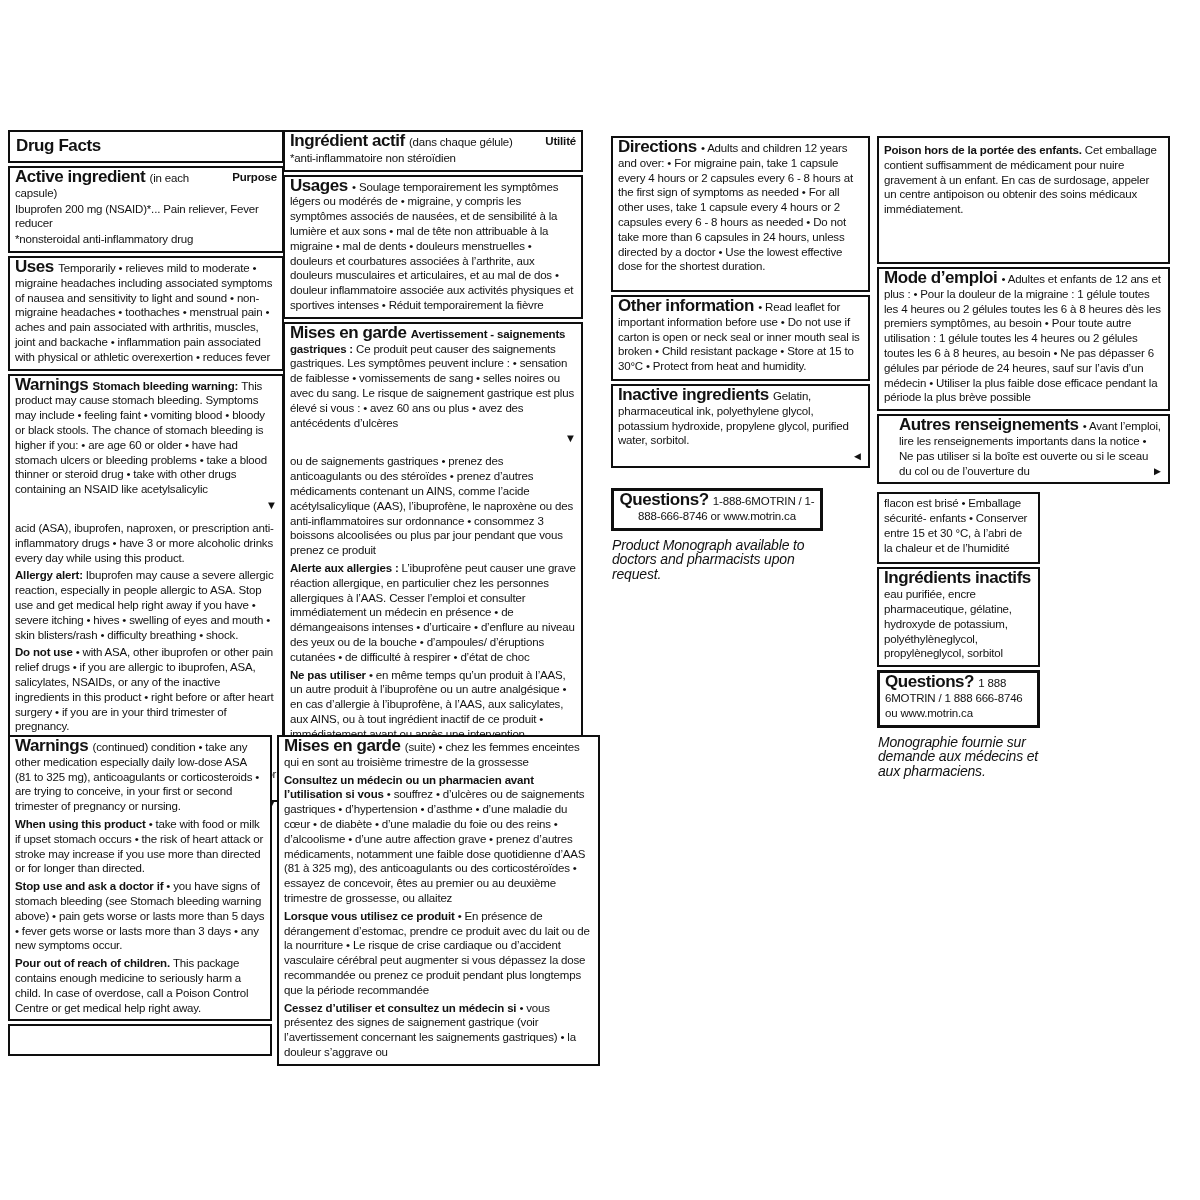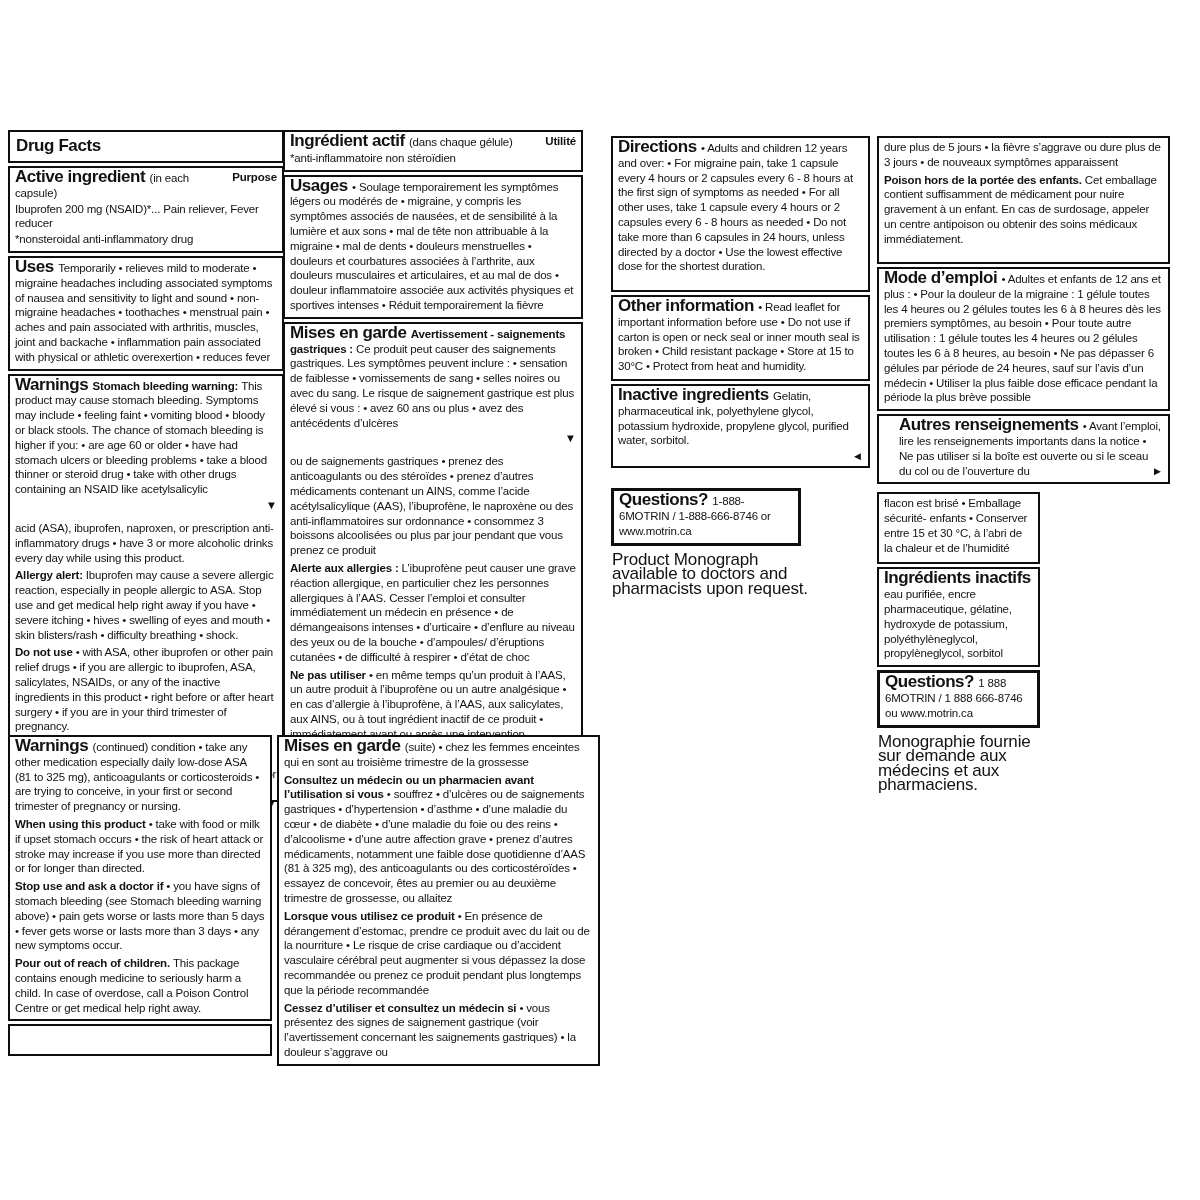--- a/index.html
+++ b/index.html
@@ -23,21 +23,21 @@
     font-size:11.5px; line-height:14.8px; letter-spacing:-0.18px;
     overflow:visible;
   }
   .para + .para { margin-top:1px; }
   .para.mt { margin-top:3px; }
   b.lead { font-size:17px; letter-spacing:-0.45px; }
   .tail { float:right; font-weight:normal; padding-left:6px; }
   .tail-b .tail { font-weight:bold; }
   .brk { min-height:16px; margin:9px 0 7px 0; }
   .arrow-row { min-height:13px; margin-top:2px; }
-  .note { font-size:17px; line-height:14.5px; padding:4px 1px; letter-spacing:-0.18px; }
+  .note { font-size:14px; line-height:14.5px; padding:4px 1px; letter-spacing:-0.18px;font-style:italic; }
   .qbox { border-width:3.5px; }
   .narrow { width:163px; }
   .gap-top { margin-top:20px; }
   .empty-slot { height:32px; }
 </style>
 </head>
 <body>
 
 <div class="col" style="left:8px; top:130px; width:276px;">
   <div class="box titlebar">Drug Facts</div>
@@ -86,29 +86,28 @@
     </div>
   <div class="box" style="min-height:86px;">
       <div class="para"><b class="lead">Other information </b>• Read leaflet for important information before use  • Do not use if carton is open or neck seal or inner mouth seal is broken  • Child resistant package  • Store at 15 to 30°C  • Protect from heat and humidity.</div>
     </div>
   <div class="box" style="min-height:66px;">
       <div class="para"><b class="lead">Inactive ingredients </b>Gelatin, pharmaceutical ink, polyethylene glycol, potassium hydroxide, propylene glycol, purified water, sorbitol.</div>
       <div class="para arrow-row">
         <span class="tail">◄</span>
       </div>
     </div>
-  <div class="box qbox gap-top" style="width:190px;">
+  <div class="box qbox gap-top" style="width:212px;text-align:center;">
       <div class="para"><b class="lead">Questions? </b>1-888-6MOTRIN / 1-888-666-8746 or www.motrin.ca</div>
     </div>
   <div class="note" style="width:200px;">Product Monograph available to doctors and pharmacists upon request.</div>
 </div>
 
 <div class="col" style="left:877px; top:136px; width:293px;">
   <div class="box" style="min-height:128px;">
-      <div class="para">dure plus de 5 jours  • la fièvre s’aggrave ou dure plus de 3 jours • de nouveaux symptômes apparaissent</div>
       <div class="para mt"><b>Poison hors de la portée des enfants. </b>Cet emballage contient suffisamment de médicament pour nuire gravement à un enfant. En cas de surdosage, appeler un centre antipoison ou obtenir des soins médicaux immédiatement.</div>
     </div>
   <div class="box" style="min-height:124px;">
       <div class="para"><b class="lead">Mode d’emploi </b>• Adultes et enfants de 12 ans et plus : • Pour la douleur de la migraine : 1 gélule toutes les 4 heures ou 2 gélules toutes les 6 à 8 heures dès les premiers symptômes, au besoin  • Pour toute autre utilisation : 1 gélule toutes les 4 heures ou 2 gélules toutes les 6 à 8 heures, au besoin  • Ne pas dépasser 6 gélules par période de 24 heures, sauf sur l’avis d’un médecin • Utiliser la plus faible dose efficace pendant la période la plus brève possible</div>
     </div>
   <div class="box" style="min-height:60px;padding-left:20px;">
       <div class="para"><b class="lead">Autres renseignements </b>• Avant l’emploi, lire les renseignements importants dans la notice  • Ne pas utiliser si la boîte est ouverte ou si le sceau du col ou de l’ouverture du  <span class="tail">►</span></div>
     </div>
   <div class="box narrow" style="margin-top:8px; min-height:72px;">
       <div class="para">flacon est brisé  • Emballage sécurité- enfants  • Conserver entre 15 et 30 °C, à l’abri de la chaleur et de l’humidité</div>

